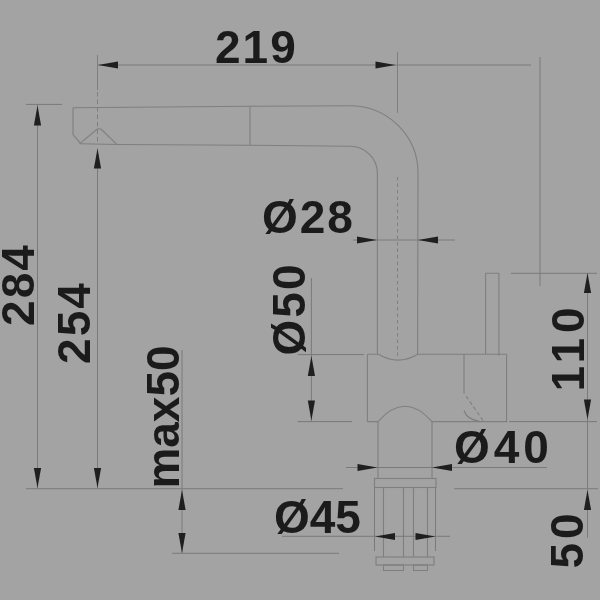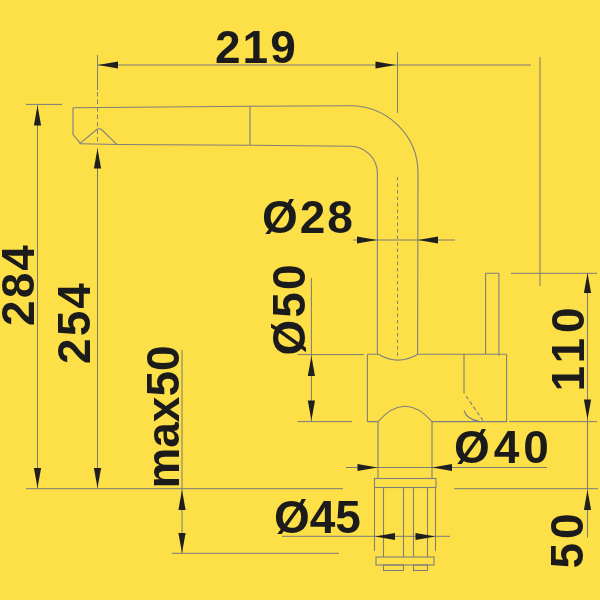--- a/index.html
+++ b/index.html
@@ -1,16 +1,16 @@
 <!DOCTYPE html>
 <html><head>
 <meta charset="utf-8">
 <style>
   html,body{margin:0;padding:0;background:#fff;}
-  .wrap{width:600px;height:600px;position:relative;overflow:hidden;background:#fde047;}
+  .wrap{width:600px;height:600px;position:relative;overflow:hidden;background:#a3a3a3;}
   svg{position:absolute;left:0;top:0;filter:blur(0.5px);}
   text{font-family:"Liberation Sans",sans-serif;font-weight:bold;fill:#1b1b1b;font-size:46px;letter-spacing:2px;}
 </style>
 </head>
 <body>
 <div class="wrap">
 <svg width="600" height="600" viewBox="0 0 600 600">
 
   <g stroke="#7f7f7f" stroke-width="1.1" fill="none">
 

